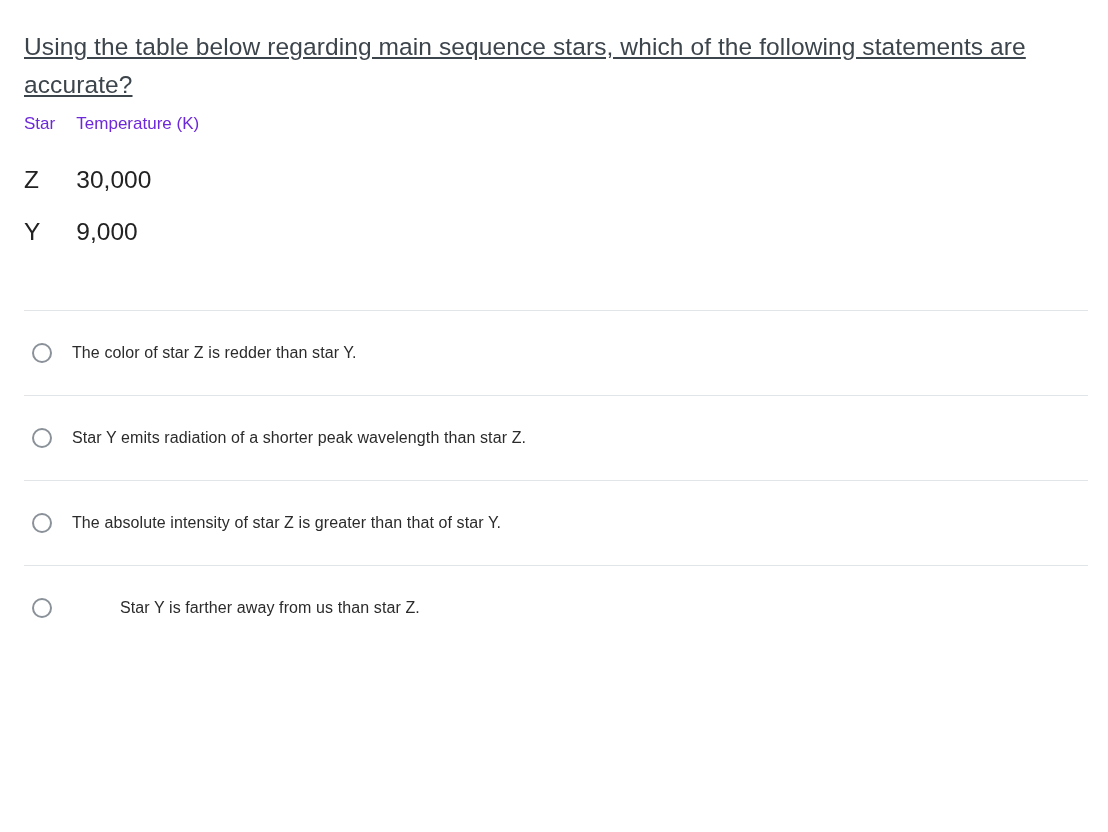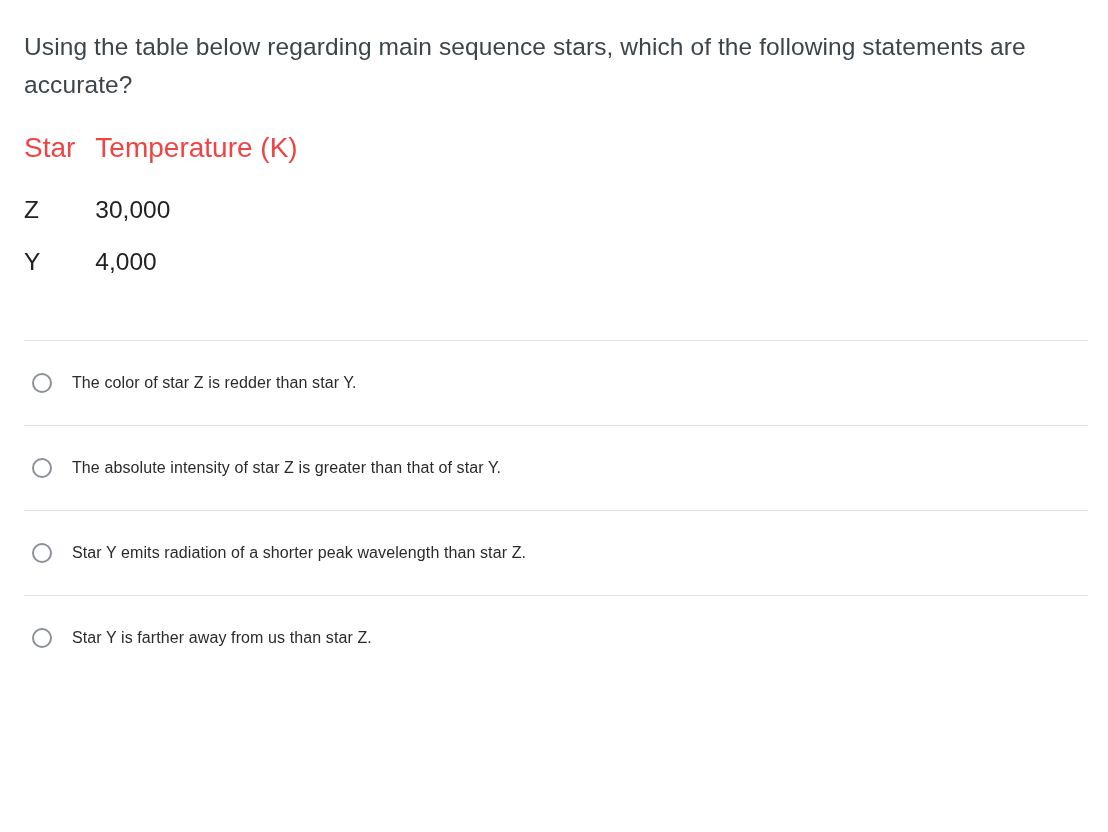--- a/index.html
+++ b/index.html
@@ -12,33 +12,34 @@
     background: #ffffff;
     width: 1108px;
     height: 832px;
     padding: 28px 20px 20px 24px;
     color: #3d454c;
   }
   .question-text {
     font-size: 24.5px;
     line-height: 1.55;
     color: #3d454c;
-    margin-bottom: 28px;
+    margin-bottom: 10px;
     letter-spacing: 0.1px;
+    text-decoration: underline;
   }
   .data-table {
     border-collapse: separate;
     border-spacing: 0;
     margin-bottom: 50px;
   }
   .data-table th {
     text-align: left;
     font-weight: 400;
-    font-size: 28px;
-    color: #ef4444;
+    font-size: 17px;
+    color: #6d28d9;
     padding: 0 20px 22px 0;
   }
   .data-table td {
     font-size: 24.5px;
     color: #222222;
     padding: 10px 20px 14px 0;
     vertical-align: top;
   }
   .data-table td:first-child {
     padding-right: 36px;
@@ -62,20 +63,21 @@
     margin-right: 20px;
     background: #ffffff;
   }
   .option-label {
     font-size: 16px;
     color: #2b2b2b;
     letter-spacing: 0.1px;
   }
   .options .option-row:last-child {
     border-bottom: none;
+    gap: 48px;
   }
 </style>
 </head>
 <body>
 
 <div class="question-text">Using the table below regarding main sequence stars, which of the following statements are accurate?</div>
 
 <table class="data-table">
   <thead>
     <tr>
@@ -83,40 +85,40 @@
       <th>Temperature (K)</th>
     </tr>
   </thead>
   <tbody>
     <tr>
       <td>Z</td>
       <td>30,000</td>
     </tr>
     <tr>
       <td>Y</td>
-      <td>4,000</td>
+      <td>9,000</td>
     </tr>
   </tbody>
 </table>
 
 <div class="options">
 
   <div class="option-row">
     <div class="radio"></div>
     <div class="option-label">The color of star Z is redder than star Y.</div>
   </div>
 
   <div class="option-row">
     <div class="radio"></div>
-    <div class="option-label">The absolute intensity of star Z is greater than that of star Y.</div>
+    <div class="option-label">Star Y emits radiation of a shorter peak wavelength than star Z.</div>
   </div>
 
   <div class="option-row">
     <div class="radio"></div>
-    <div class="option-label">Star Y emits radiation of a shorter peak wavelength than star Z.</div>
+    <div class="option-label">The absolute intensity of star Z is greater than that of star Y.</div>
   </div>
 
   <div class="option-row">
     <div class="radio"></div>
     <div class="option-label">Star Y is farther away from us than star Z.</div>
   </div>
 
 </div>
 
 </body></html>

